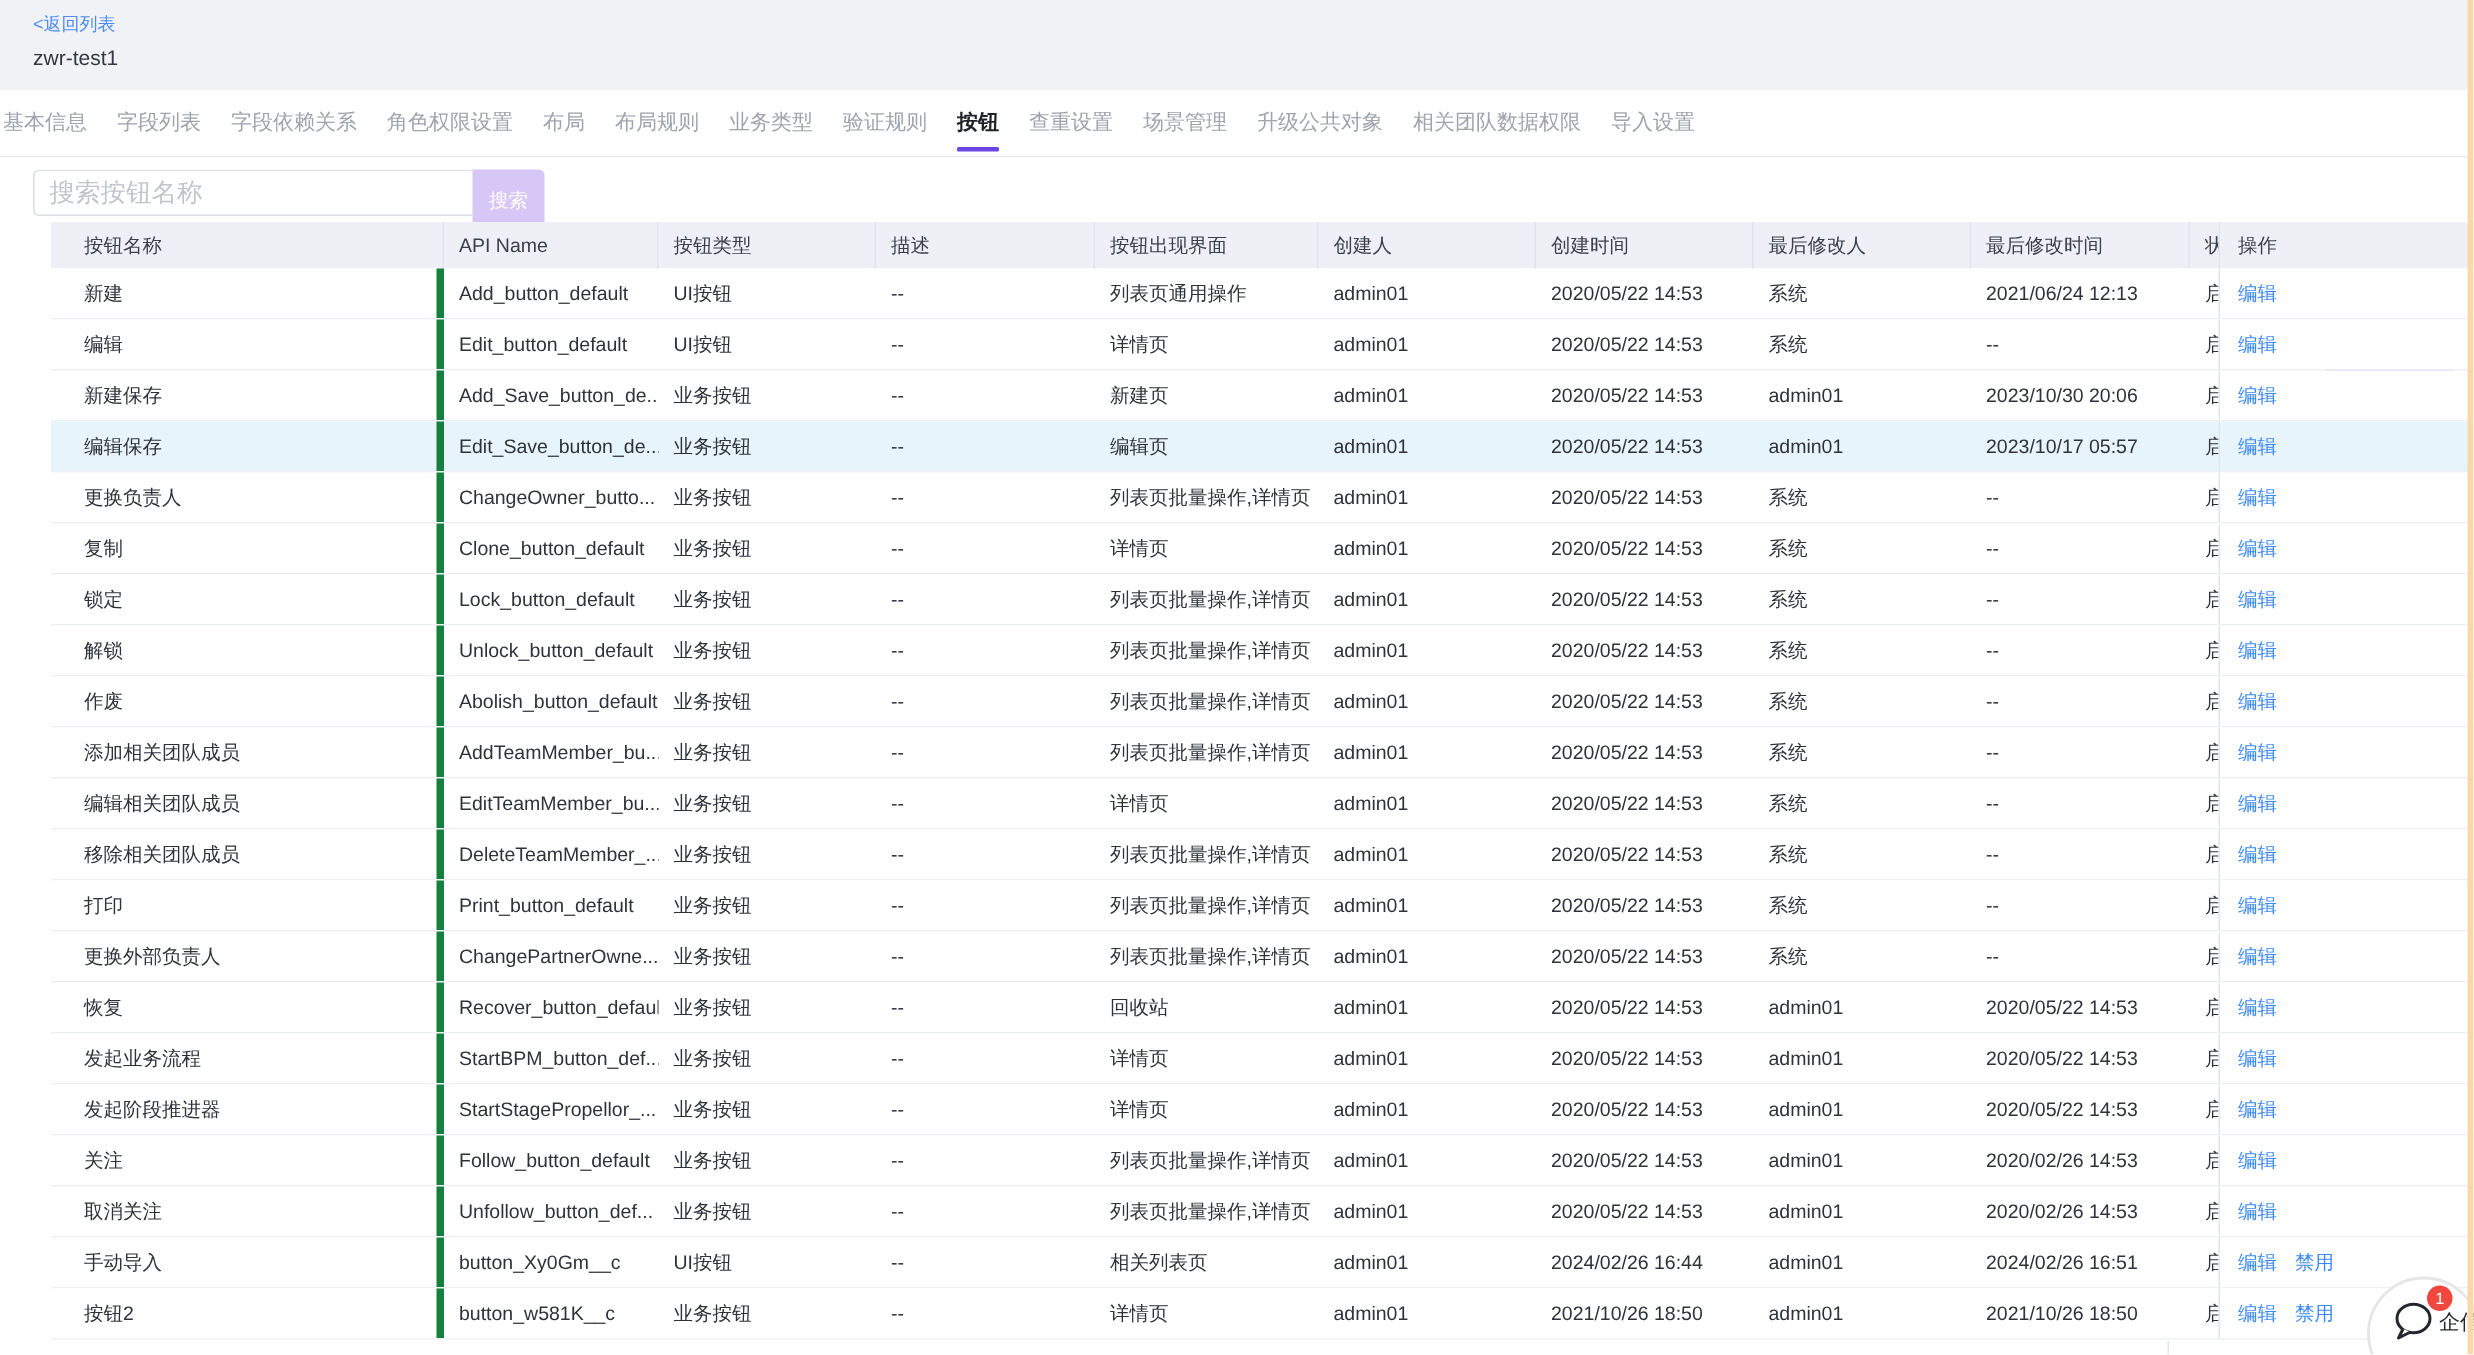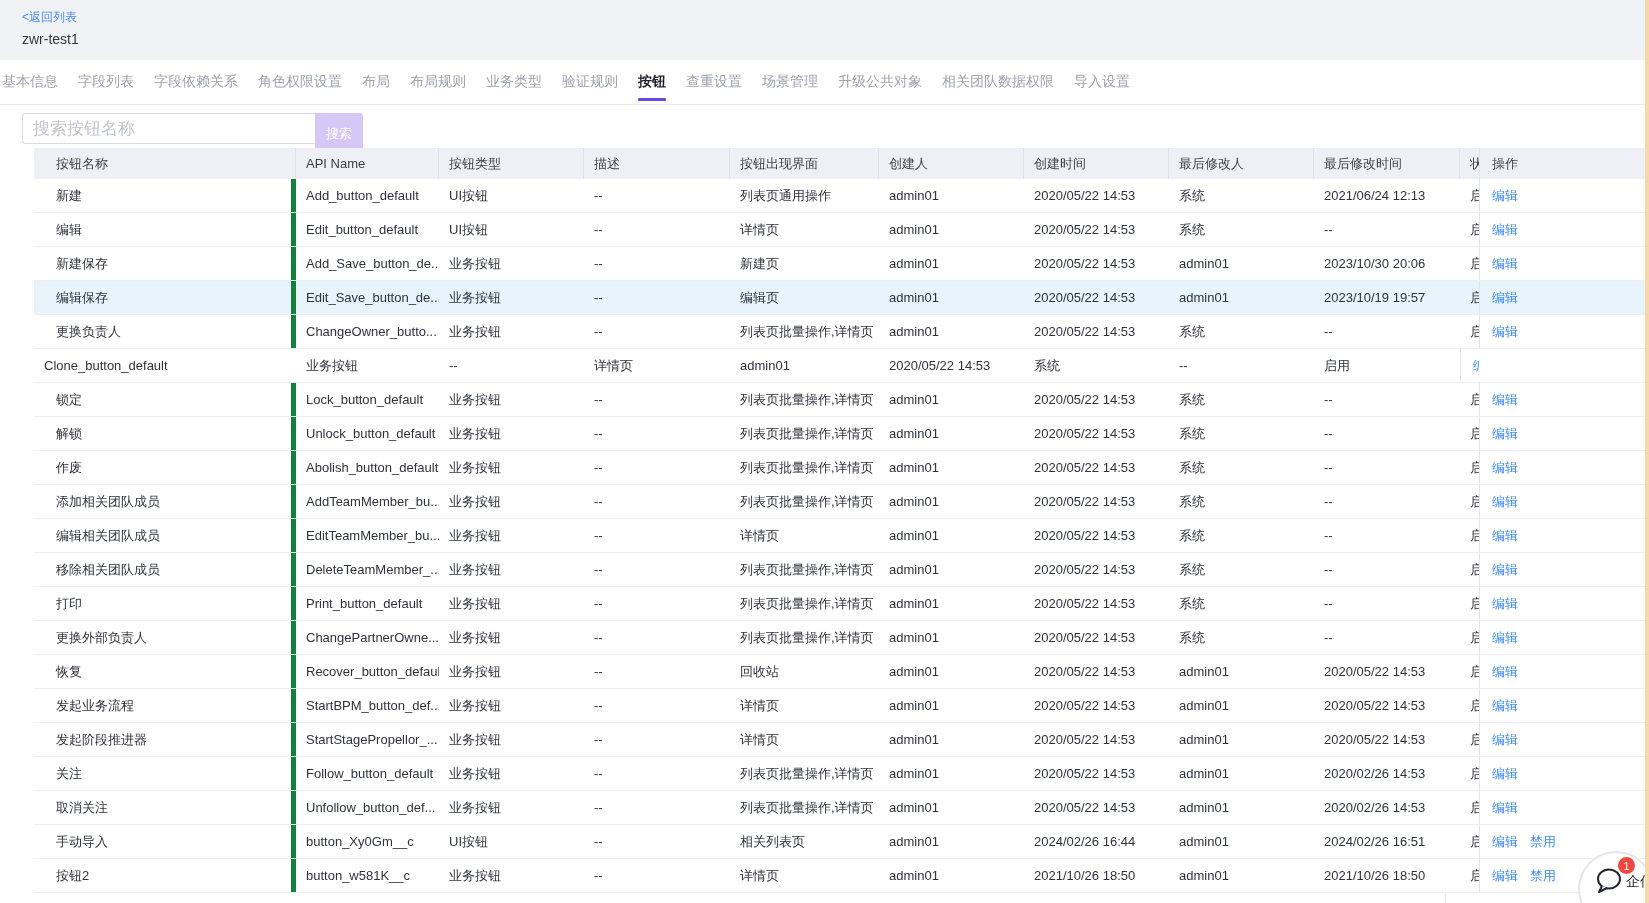--- a/index.html
+++ b/index.html
@@ -158,21 +158,21 @@
         </div>
         <div class="trow hl">
           <div class="c c0">编辑保存</div>
           <div class="c c1">Edit_Save_button_de...</div>
           <div class="c c2">业务按钮</div>
           <div class="c c3">--</div>
           <div class="c c4">编辑页</div>
           <div class="c c5">admin01</div>
           <div class="c c6">2020/05/22 14:53</div>
           <div class="c c7">admin01</div>
-          <div class="c c8">2023/10/19 19:57</div>
+          <div class="c c8">2023/10/17 05:57</div>
           <div class="c c9">启用</div>
           <div class="c c-op">
             <a class="lnk">编辑</a>
           </div>
         </div>
         <div class="trow">
           <div class="c c0">更换负责人</div>
           <div class="c c1">ChangeOwner_butto...</div>
           <div class="c c2">业务按钮</div>
           <div class="c c3">--</div>
@@ -180,20 +180,21 @@
           <div class="c c5">admin01</div>
           <div class="c c6">2020/05/22 14:53</div>
           <div class="c c7">系统</div>
           <div class="c c8">--</div>
           <div class="c c9">启用</div>
           <div class="c c-op">
             <a class="lnk">编辑</a>
           </div>
         </div>
         <div class="trow">
+          <div class="c c0">复制</div>
           <div class="c c1">Clone_button_default</div>
           <div class="c c2">业务按钮</div>
           <div class="c c3">--</div>
           <div class="c c4">详情页</div>
           <div class="c c5">admin01</div>
           <div class="c c6">2020/05/22 14:53</div>
           <div class="c c7">系统</div>
           <div class="c c8">--</div>
           <div class="c c9">启用</div>
           <div class="c c-op">

